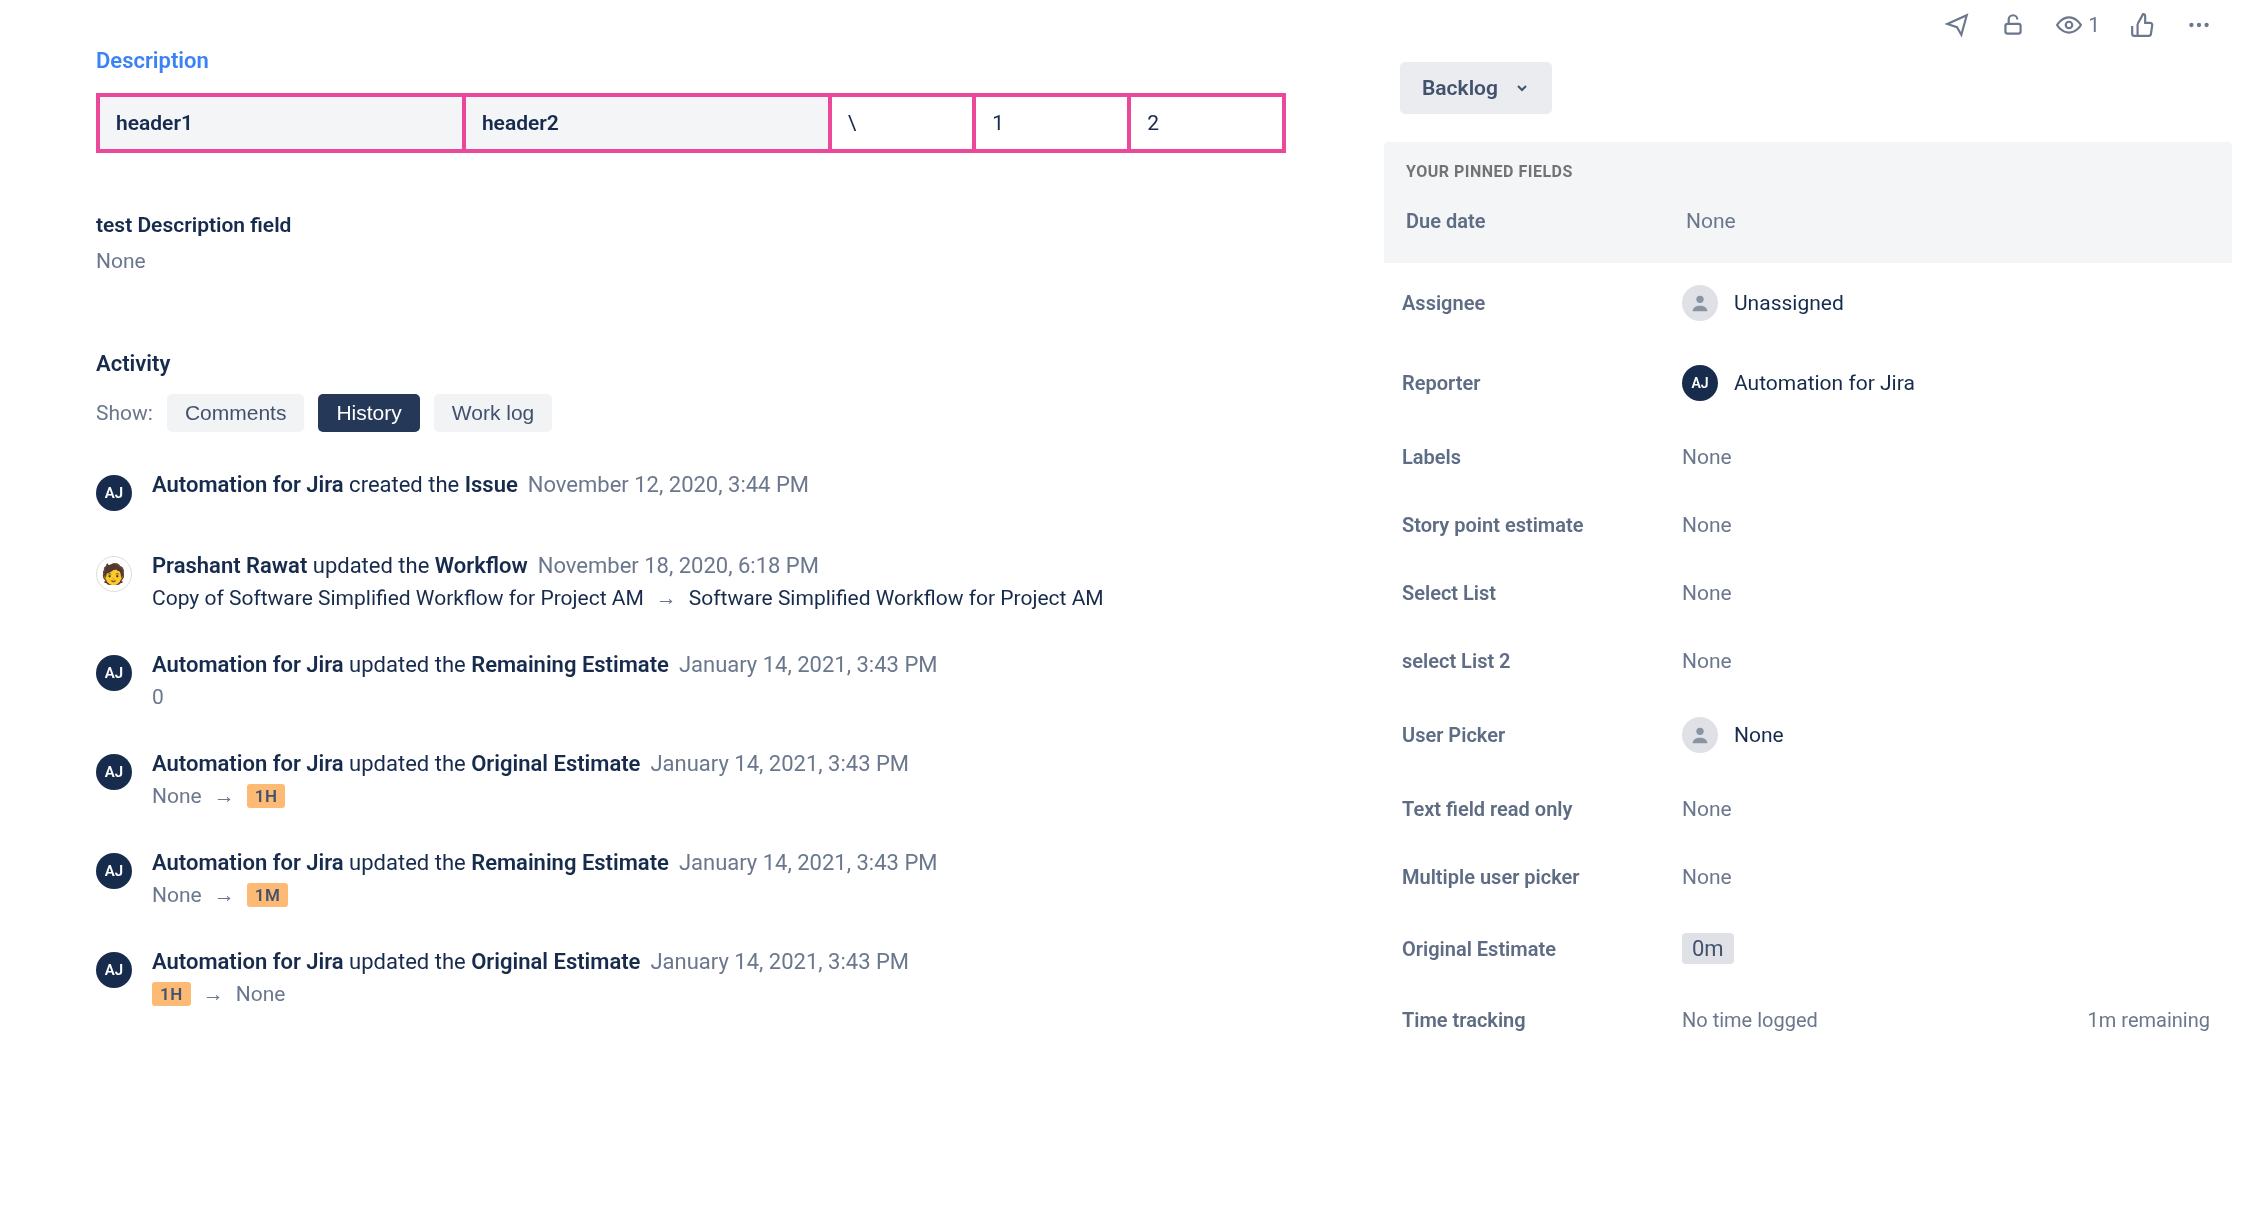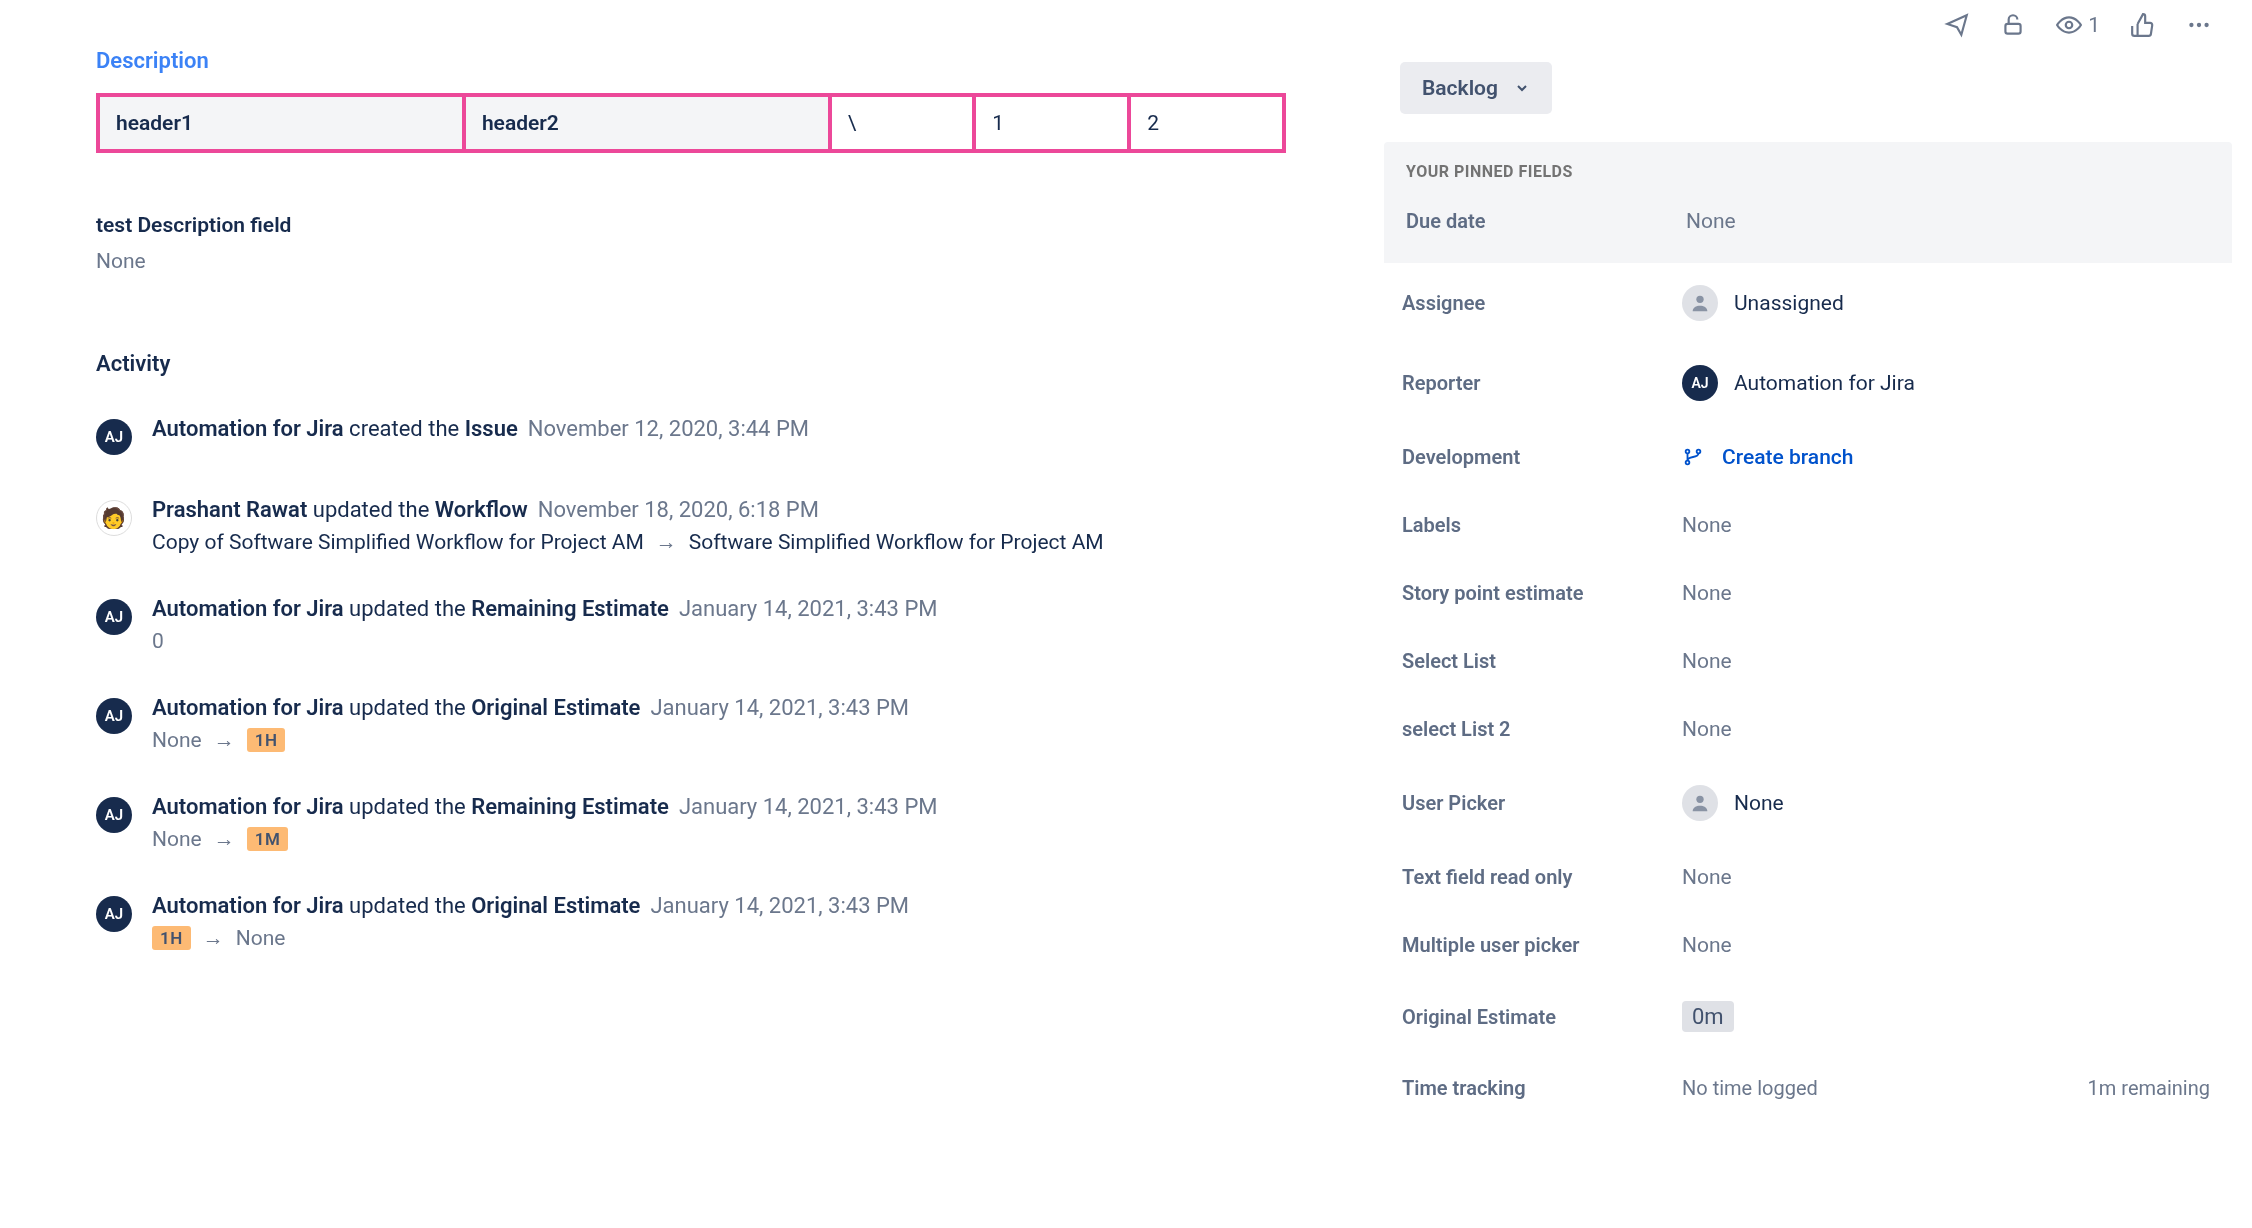--- a/index.html
+++ b/index.html
@@ -282,20 +282,26 @@
       <td>2</td>
     </tr>
   </tbody>
     </table>
 
   <div class="custom-field-label">test Description field</div>
   <div class="custom-field-value">None</div>
 
   <div class="activity-heading">Activity</div>
 
+  <div class="tabs-row">
+    <span class="tabs-label">Show:</span>
+    <button class="tab-btn">Comments</button>
+    <button class="tab-btn active">History</button>
+    <button class="tab-btn">Work log</button>
+  </div>
 
   <div class="history-list" id="history-list">
       <div class="history-item">
         <div class="avatar ">AJ</div>
         <div class="history-body">
           <div class="history-line"><span class="actor">Automation for Jira</span> <span>created the</span> <span class="field">Issue</span><span class="ts">November 12, 2020, 3:44 PM</span></div>
         </div>
       </div>
       <div class="history-item">
         <div class="avatar prashant">🧑</div>
@@ -416,32 +422,20 @@
   </div>
 
   <div class="field-row">
     <div class="field-label">Reporter</div>
     <div class="field-value">
       <span class="avatar-small aj">AJ</span>
       <span>Automation for Jira</span>
     </div>
   </div>
 
-  <div class="field-row">
-    <div class="field-label">Development</div>
-    <div class="field-value create-branch">
-      <svg width="22" height="22" viewBox="0 0 24 24" fill="none" stroke-width="2">
-          <circle cx="6" cy="6" r="2"></circle>
-          <circle cx="6" cy="18" r="2"></circle>
-          <circle cx="18" cy="6" r="2"></circle>
-          <path d="M6 8v8M18 8c0 6-12 2-12 8"></path>
-        </svg>
-      <span>Create branch</span>
-    </div>
-  </div>
 
   <div class="field-row">
     <div class="field-label">Labels</div>
     <div class="field-value muted">None</div>
   </div>
 
   <div class="field-row">
     <div class="field-label">Story point estimate</div>
     <div class="field-value muted">None</div>
   </div>

